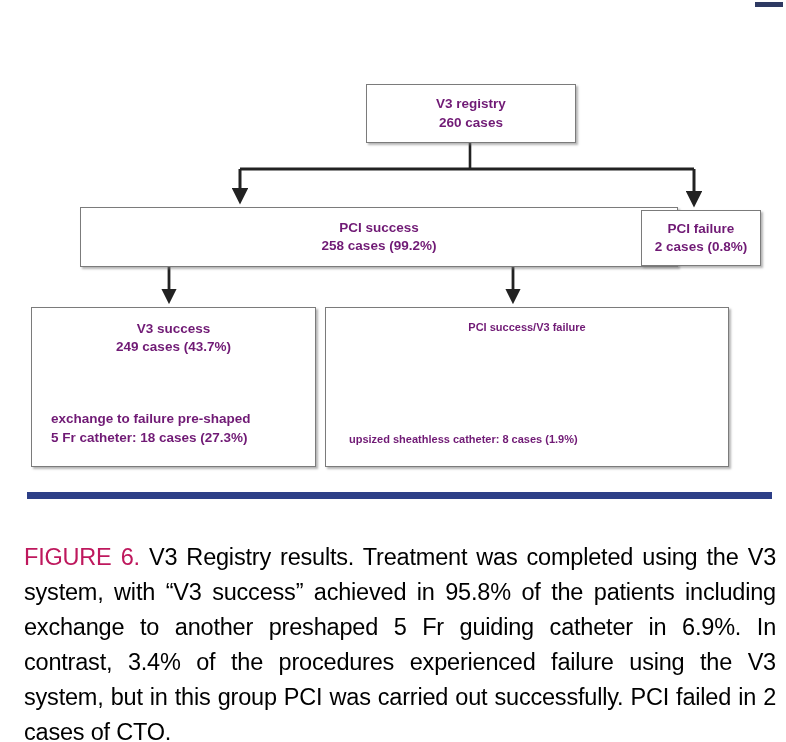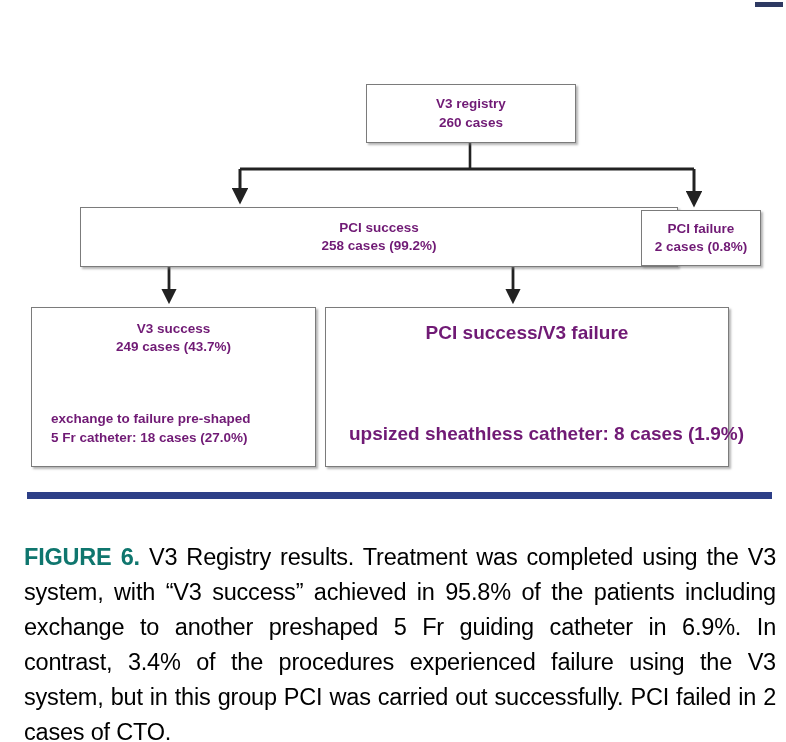--- a/index.html
+++ b/index.html
@@ -79,21 +79,21 @@
     justify-content: center;
     font-size: 13.5px;
   }
   #box-v3-success {
     left: 31px; top: 307px; width: 285px; height: 160px;
     font-size: 13.5px;
     padding: 12px 13px 10px 13px;
   }
   #box-v3-failure {
     left: 325px; top: 307px; width: 404px; height: 160px;
-    font-size: 19px;
+    font-size: 11px;
     padding: 12px 13px 10px 13px;
   }
   #box-v3-success .fc-detail,
   #box-v3-failure .fc-detail {
     margin-top: auto;
     padding-bottom: 8px;
   }
   #box-v3-failure .fc-detail { padding-left: 10px; }
   #box-v3-success .fc-detail { padding-left: 6px; }
 
@@ -120,22 +120,22 @@
     top: 516px;
     width: 752px;
     font-family: "Liberation Sans", sans-serif;
     font-size: 23.5px;
     line-height: 35px;
     color: #000000;
     text-align: justify;
     letter-spacing: -0.2px;
   }
   #caption .fig-label {
-    color: #0f766e;
-    font-weight: bold;
+    color: #be185d;
+    font-weight: normal;
   }
 </style>
 </head>
 <body>
 
 <div id="top-marker"></div>
 
 <div id="flowchart">
 
   <svg id="connectors" viewBox="0 0 786 486" xmlns="http://www.w3.org/2000/svg">
@@ -179,21 +179,21 @@
     </div>
   </div>
 
   <div class="fc-box" id="box-v3-success">
     <div class="fc-title" style="width:100%">
       <span class="ln">V3 success</span>
       <span class="ln">249 cases (43.7%)</span>
     </div>
     <div class="fc-detail">
       <span class="ln">exchange to failure pre-shaped</span>
-      <span class="ln">5 Fr catheter: 18 cases (27.0%)</span>
+      <span class="ln">5 Fr catheter: 18 cases (27.3%)</span>
     </div>
   </div>
 
   <div class="fc-box" id="box-v3-failure">
     <div class="fc-title" style="width:100%">
       <span class="ln">PCI success/V3 failure</span>
     </div>
     <div class="fc-detail">
       <span class="ln">upsized sheathless catheter: 8 cases (1.9%)</span>
     </div>

